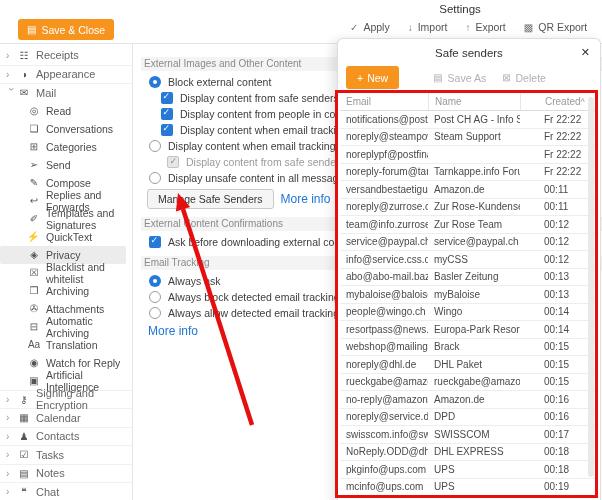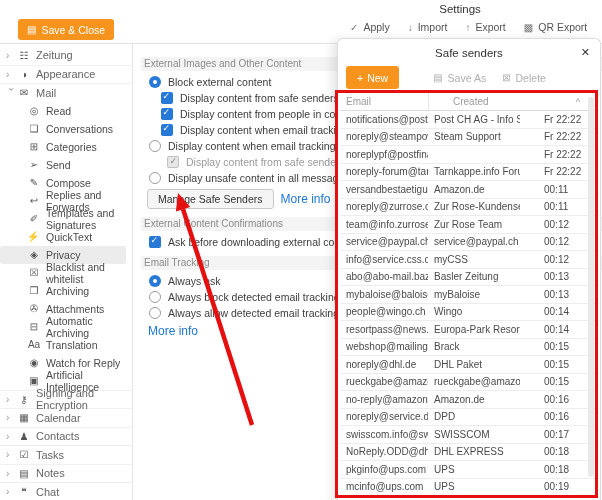--- a/index.html
+++ b/index.html
@@ -122,21 +122,21 @@
       <span class="ic">▩</span>
       <span>QR Export</span>
     </span>
   </div>
 </div>
 
 <nav id="sidebar">
     <div class="side-item top">
       <span class="chev">›</span>
       <span class="side-ic">☷</span>
-      <span>Zeitung</span>
+      <span>Receipts</span>
     </div>
     <div class="side-item top">
       <span class="chev">›</span>
       <span class="side-ic">◑</span>
       <span>Appearance</span>
     </div>
     <div class="side-item top">
       <span class="chev expanded">›</span>
       <span class="side-ic">✉</span>
       <span>Mail</span>
@@ -292,20 +292,21 @@
       <span>Save As</span>
     </span>
     <span class="dlg-tool" id="deleteBtn">
       <span class="ic">⊠</span>
       <span>Delete</span>
     </span>
   </div>
   <div id="grid">
       <div class="grow head">
         <div class="gc c0">Email</div>
+        <div class="gc c1">Name</div>
         <div class="gc c2">
           <span>Created</span>
           <span class="sort">^</span>
         </div>
       </div>
       <div class="grow">
         <div class="gc c0">notifications@post.ch</div>
         <div class="gc c1">Post CH AG - Info Sendungss...</div>
         <div class="gc c2">Fr 22:22</div>
       </div>

